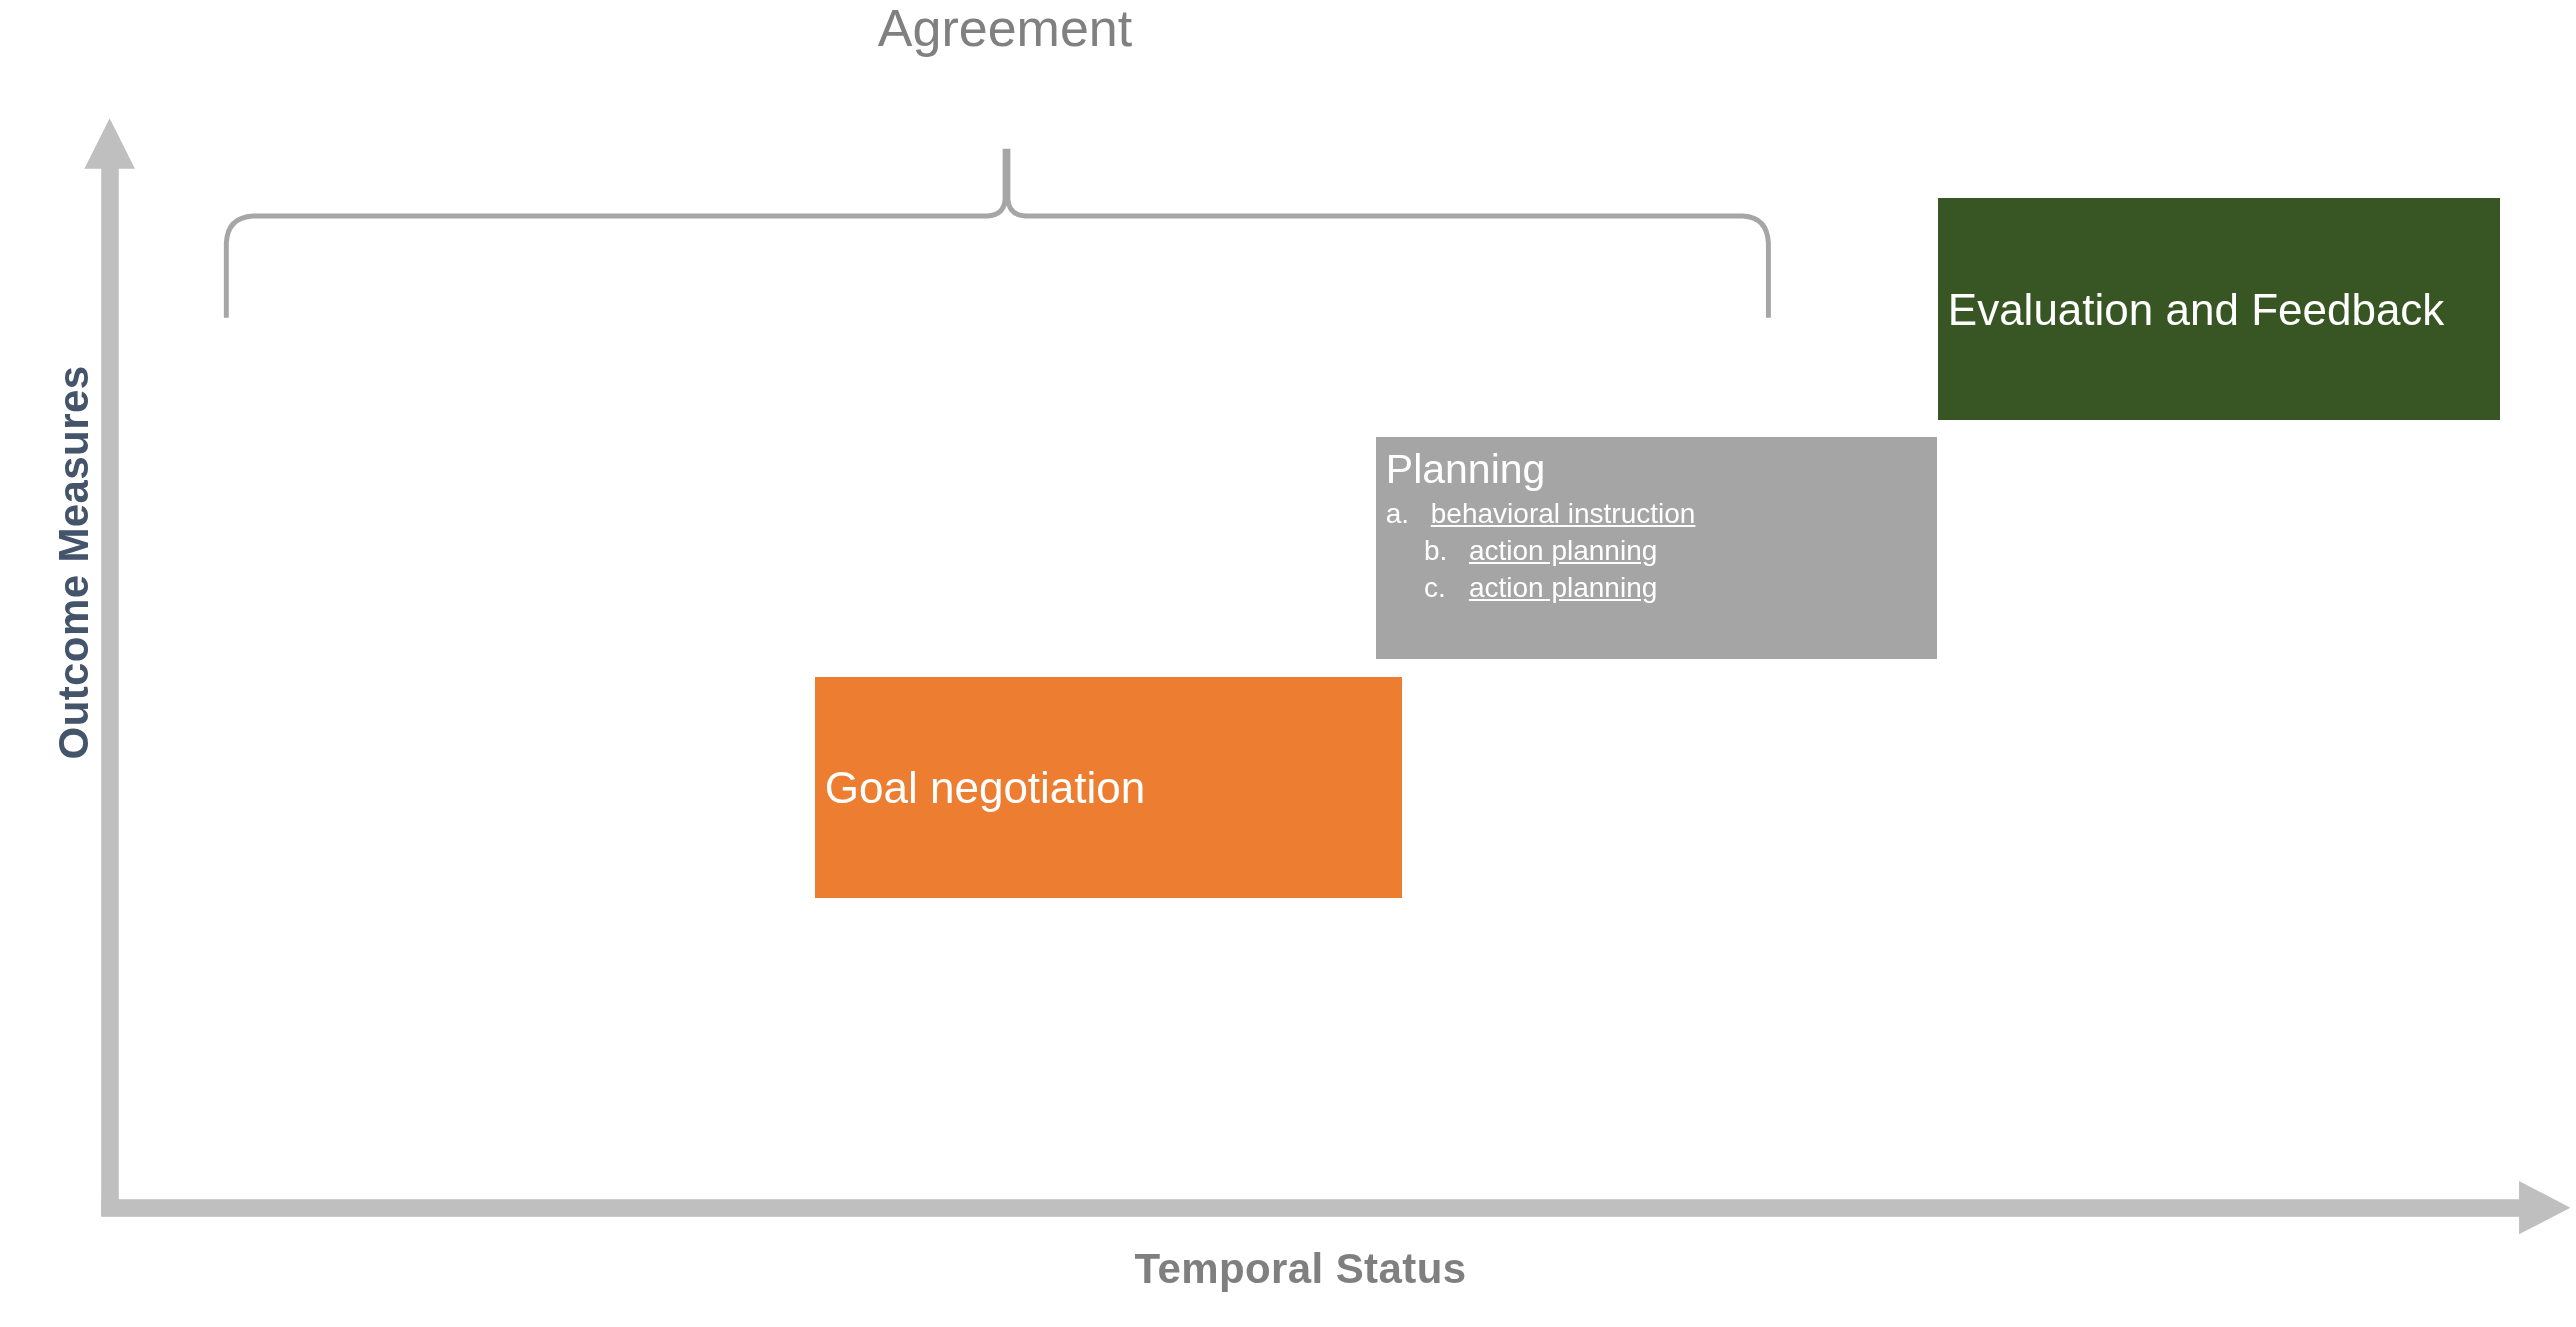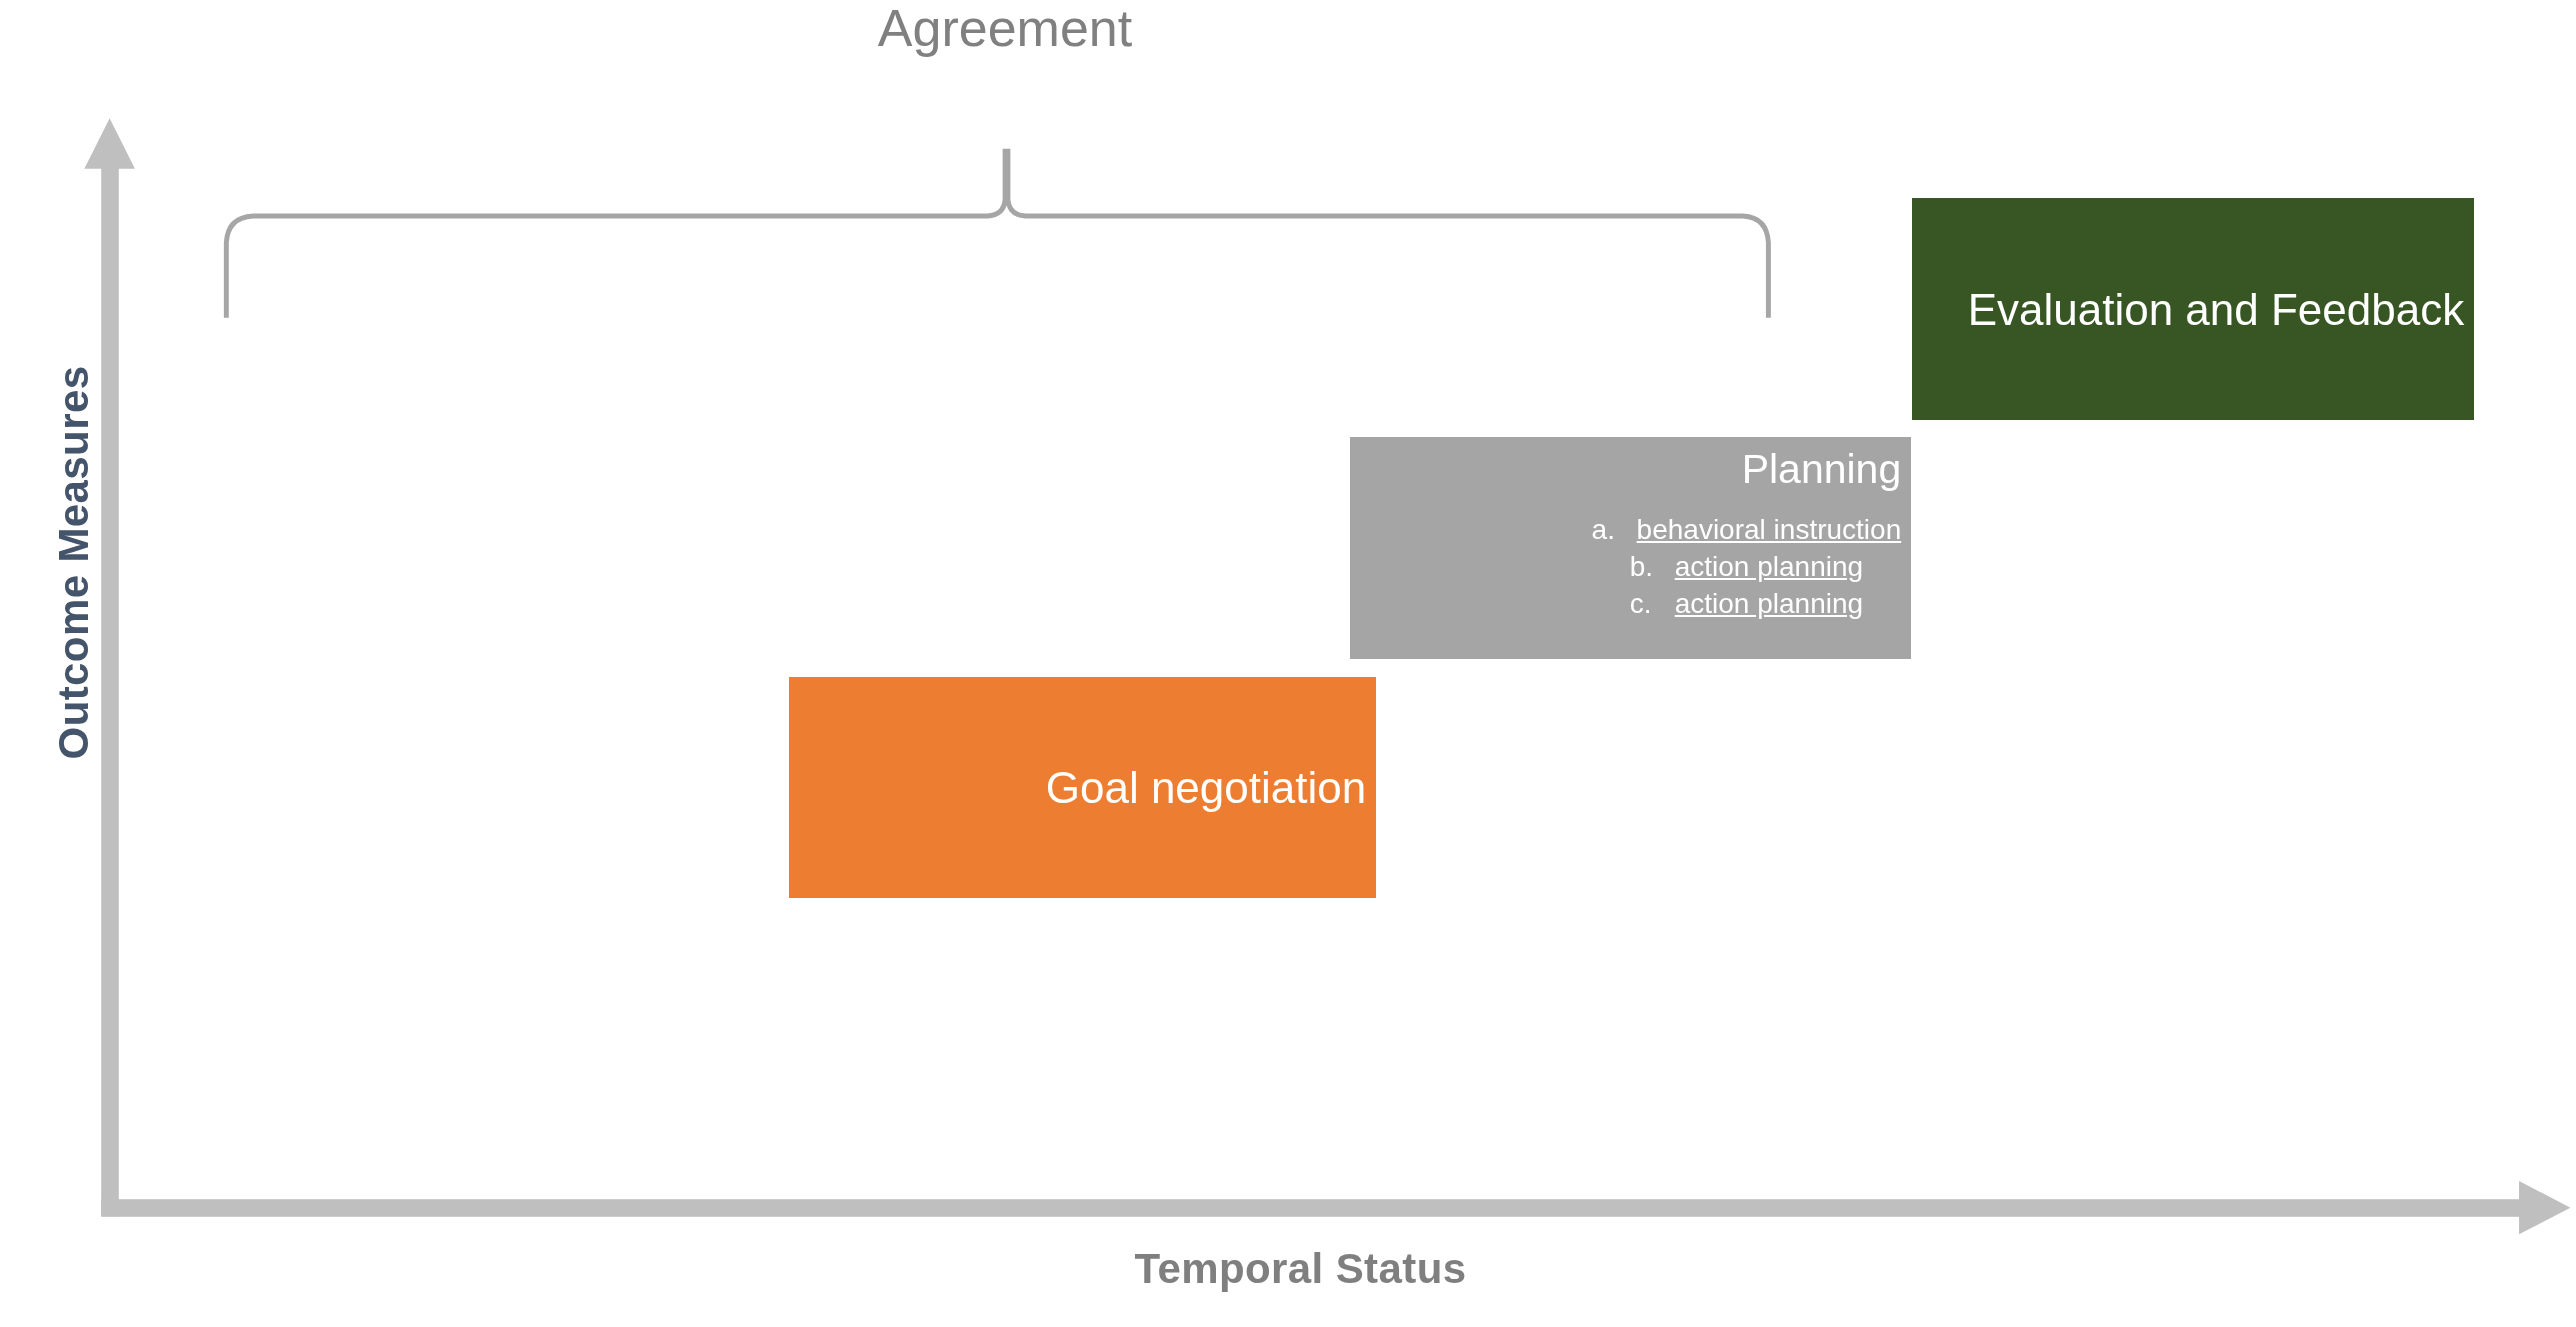--- a/index.html
+++ b/index.html
@@ -57,25 +57,26 @@
     color:#808080;
     white-space:nowrap;
   }
 
   
   .stage-box{
     position:absolute;
     box-sizing:border-box;
     display:flex;
     flex-direction:column;
-    align-items:flex-end;
+    align-items:flex-start;
     justify-content:center;
     color:#ffffff;
     text-align:center;
     padding:0 9.8px;
+    margin-left:26px;
   }
   .box-title{
     font-size:44px;
     line-height:56px;
     white-space:nowrap;
   }
   .box-title.two-line{
     line-height:77px;
     white-space:normal;
   }
@@ -96,21 +97,21 @@
   .sub-marker{
     display:inline-block;
     min-width:45px;
     text-align:left;
   }
   .sub-text{display:inline-block;text-align:left;text-decoration:underline;}
 
   
   #box-goal-identification{left:225px;top:919px;width:564px;height:221px;background:#4472C4;}
   #box-goal-negotiation  {left:789px;top:677px; width:587px;height:221px;background:#ED7D31;}
-  #box-planning          {left:1350px;top:437px; width:561px;height:222px;background:#A5A5A5;justify-content:flex-start;padding-top:5.6px;gap:16px;}
+  #box-planning          {left:1350px;top:437px; width:561px;height:222px;background:#A5A5A5;justify-content:flex-start;padding-top:5.6px;}
   #box-evaluation        {left:1912px;top:198px; width:562px;height:222px;background:#375623;}
 
   #box-planning .box-title{font-size:41px;line-height:52px;}
 </style>
 </head>
 <body>
 
 <div id="stage">
 
   <svg class="layer" viewBox="0 0 3665 1889">

